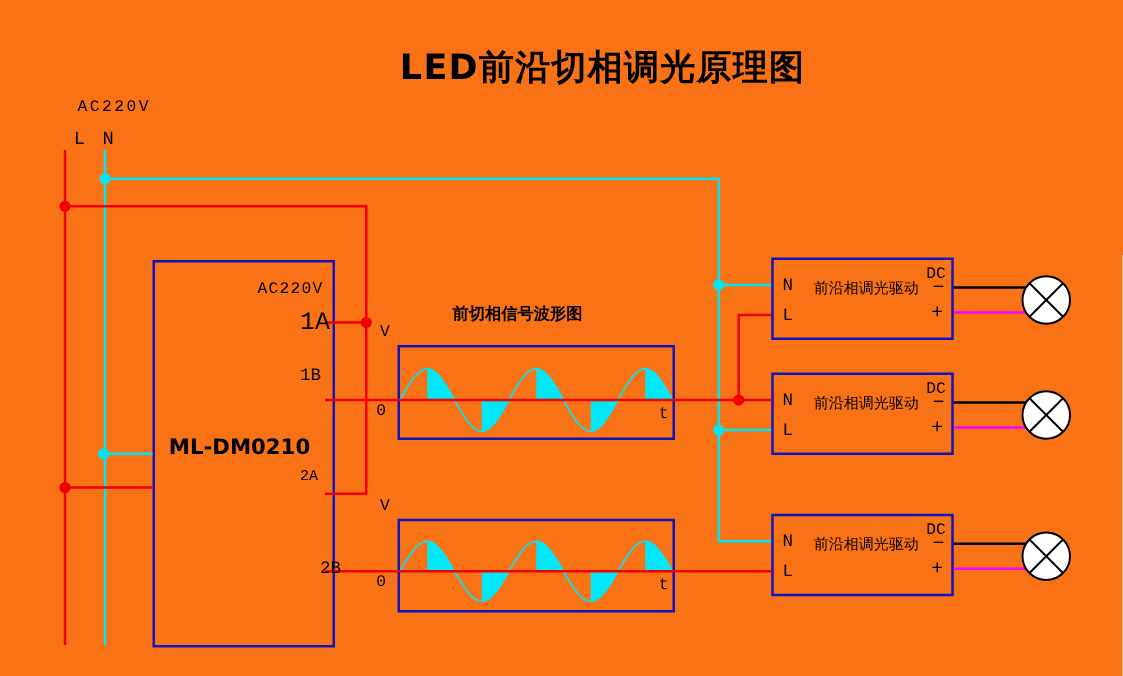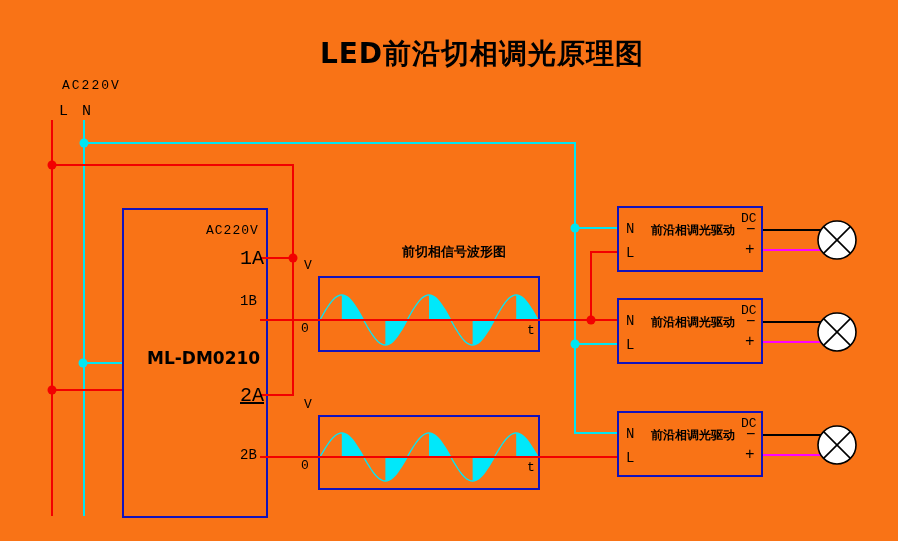--- a/index.html
+++ b/index.html
@@ -6,21 +6,21 @@
   .stage{position:relative;width:898px;height:541px;background:#f97316;overflow:hidden;
          font-family:"DejaVu Sans",sans-serif;}
   .t{position:absolute;white-space:nowrap;color:#000;line-height:1;}
   .mono{font-family:"Liberation Mono","DejaVu Sans Mono",monospace;}
   .cn{font-family:"DejaVu Sans",sans-serif;}
   .title{font-size:28px;font-weight:bold;letter-spacing:1px;}
   .box{position:absolute;border:2px solid #1212bb;box-sizing:border-box;background:transparent;}
   .driver{position:absolute;left:617px;width:146px;height:66px;border:2px solid #1212bb;
           box-sizing:border-box;}
   .driver .t{position:absolute;}
-  .dlabel{font-size:12px;font-weight:bold;}
+  .dlabel{font-size:12px;font-weight:normal;}
   .term{font-size:14px;}
   .sign{font-size:16px;font-family:"Liberation Mono",monospace;}
   svg#wires{position:absolute;left:0;top:0;z-index:5;pointer-events:none;}
   .txt-layer{z-index:6;}
 </style>
 </head>
 <body>
 
 <div class="stage">
 
@@ -30,25 +30,25 @@
 
   <div class="t title txt-layer cn" style="left:66px;top:40px;width:832px;text-align:center;">LED前沿切相调光原理图</div>
 
   <span class="t mono txt-layer" style="left:62px;top:79px;font-size:13px;letter-spacing:2px;">AC220V</span>
   <span class="t mono txt-layer" style="left:59px;top:104px;font-size:15px;">L</span>
   <span class="t mono txt-layer" style="left:82px;top:104px;font-size:15px;">N</span>
 
   <span class="t mono txt-layer" style="left:206px;top:224px;font-size:13px;letter-spacing:1px;">AC220V</span>
   <span class="t mono txt-layer" style="left:240px;top:249px;font-size:20px;">1A</span>
   <span class="t mono txt-layer" style="left:240px;top:294px;font-size:14px;">1B</span>
-  <span class="t mono txt-layer" style="left:240px;top:386px;font-size:20px;text-decoration:underline;">2A</span>
-  <span class="t mono txt-layer" style="left:240px;top:448px;font-size:14px;">2B</span>
-  <span class="t txt-layer" style="left:147px;top:350px;font-size:17px;font-weight:bold;">ML-DM0210</span>
+  <span class="t mono txt-layer" style="left:240px;top:375px;font-size:12px;">2A</span>
+  <span class="t mono txt-layer" style="left:256px;top:448px;font-size:14px;">2B</span>
+  <span class="t txt-layer" style="left:135px;top:350px;font-size:17px;font-weight:bold;">ML-DM0210</span>
 
-  <span class="t txt-layer cn" style="left:362px;top:245px;font-size:13px;font-weight:bold;margin-left:40px;">前切相信号波形图</span>
+  <span class="t txt-layer cn" style="left:362px;top:245px;font-size:13px;font-weight:bold;">前切相信号波形图</span>
   <span class="t mono txt-layer" style="left:304px;top:259px;font-size:13px;">V</span>
   <span class="t mono txt-layer" style="left:301px;top:322px;font-size:13px;">0</span>
   <span class="t mono txt-layer" style="left:527px;top:324px;font-size:13px;">t</span>
 
   <span class="t mono txt-layer" style="left:304px;top:398px;font-size:13px;">V</span>
   <span class="t mono txt-layer" style="left:301px;top:459px;font-size:13px;">0</span>
   <span class="t mono txt-layer" style="left:527px;top:461px;font-size:13px;">t</span>
 
   <div class="driver" style="top: 206px; border-color: rgb(18, 18, 187);">
     <span class="t mono term" style="left:7px;top:14px;">N</span>

